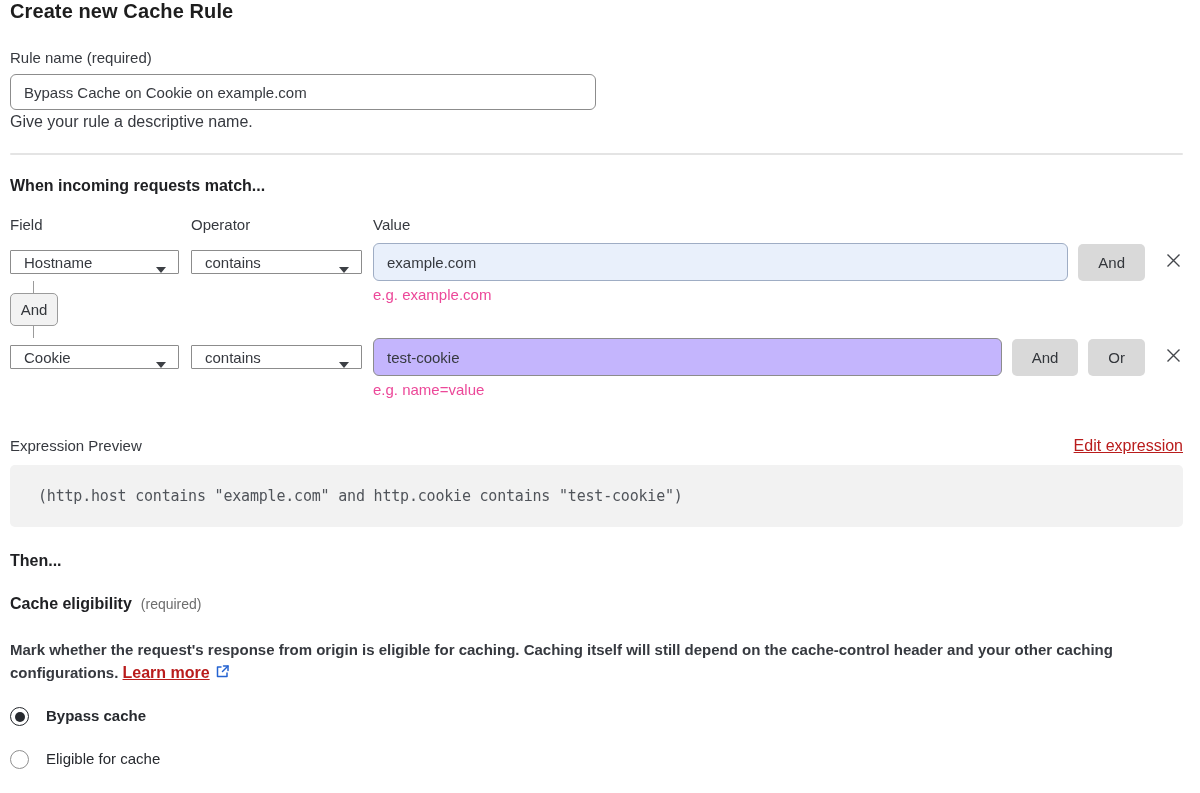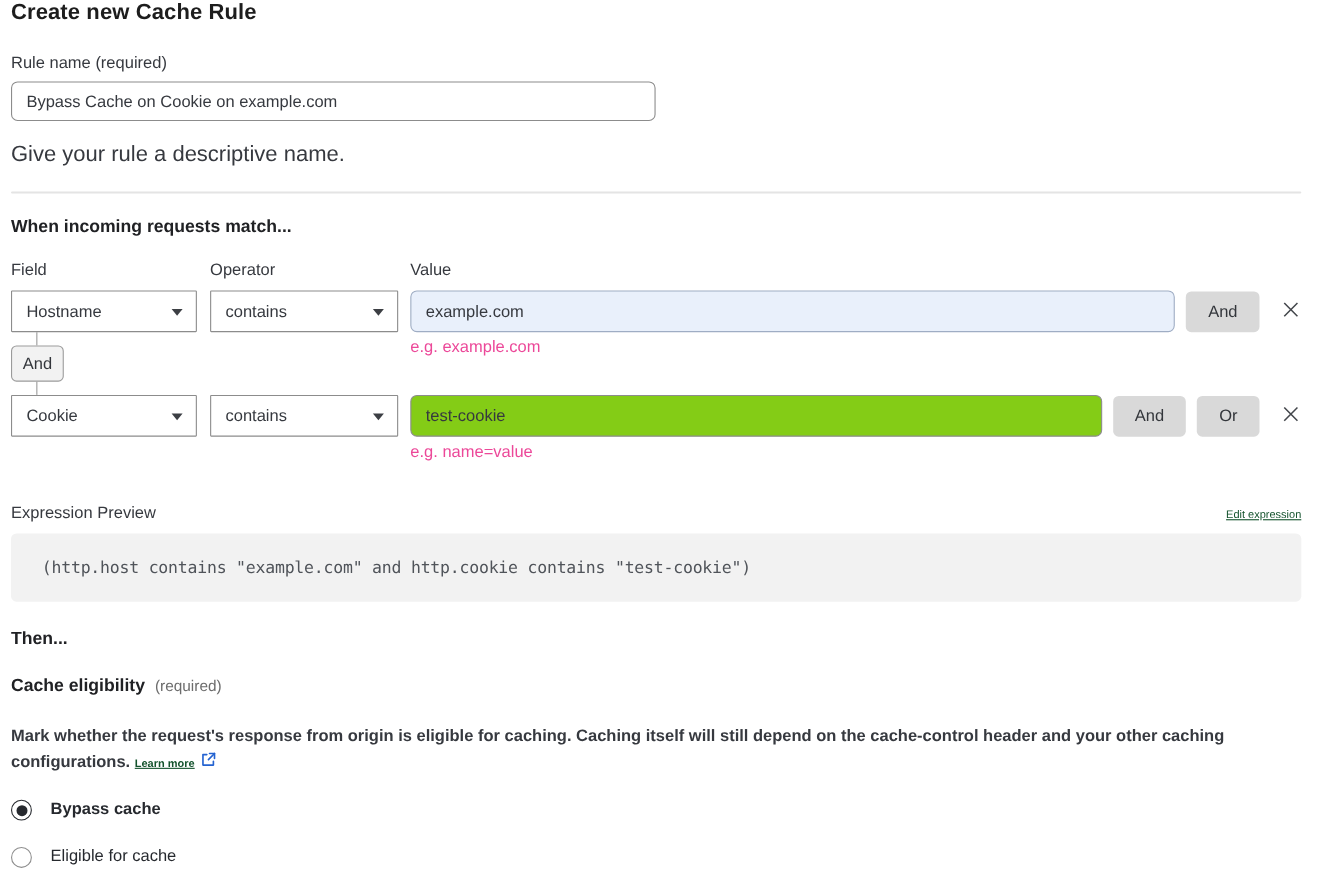--- a/index.html
+++ b/index.html
@@ -22,57 +22,57 @@
   .field-label { margin-top: 26px; font-size: 15px; color: #36393f; }
 
   .text-input {
     display: block; margin-top: 8px;
     width: 586px; height: 36px;
     border: 1px solid #8c8c8c; border-radius: 6px;
     padding: 0 13px; font-size: 15px; color: #36393f;
     font-family: "Liberation Sans", sans-serif;
     background: #fff; outline: none;
   }
-  .help-text { margin-top: 19px; font-size: 20px; color: #36393f; }
+  .help-text { margin-top: 3px; font-size: 16px; color: #36393f; }
 
   .divider { margin-top: 22px; height: 2px; background: #e4e4e4; border-radius: 1px; }
 
   .section-heading {
     margin-top: 22px; font-size: 16px; font-weight: 700; color: #202124;
   }
 
   
   .cond-labels { margin-top: 21px; display: flex; font-size: 15px; color: #36393f; }
   .cond-labels .col-field { width: 181px; }
   .cond-labels .col-operator { width: 182px; }
   .cond-labels .col-value { flex: 1; }
 
   .cond-row { margin-top: 10px; display: flex; align-items: center; }
   .select {
-    position: relative; height: 38px;
+    position: relative; height: 24px;
     border: 1px solid #8c8c8c; border-radius: 1px; background: #fff;
     display: flex; align-items: center;
     padding: 0 30px 0 13px; cursor: pointer;
     font-size: 15px; color: #36393f;
   }
   .select .caret {
     position: absolute; right: 12px; top: 16px;
     width: 0; height: 0;
     border-left: 5px solid transparent; border-right: 5px solid transparent;
     border-top: 6px solid #3c3f44;
   }
   .select.w-field { width: 169px; margin-right: 12px; }
   .select.w-operator { width: 171px; margin-right: 11px; }
 
   .value-input {
     flex: 1; height: 38px;
     border: 1px solid #8c8c8c; border-radius: 6px;
     padding: 0 13px; font-size: 15px; color: #36393f;
     font-family: "Liberation Sans", sans-serif;
-    background: #84cc16; outline: none; min-width: 0;
+    background: #c4b5fd; outline: none; min-width: 0;
   }
   .value-input.highlighted {
     background: #e9f0fb; border-color: #9fadc4;
   }
 
   .logic-btn {
     height: 37px; margin-left: 10px; padding: 0 20px;
     background: #d9d9d9; border: none; border-radius: 5px;
     font-size: 15px; color: #33363b; cursor: pointer;
     font-family: "Liberation Sans", sans-serif;
@@ -95,21 +95,21 @@
     width: 48px; height: 33px;
     background: #f2f2f2; border: 1px solid #9b9b9b; border-radius: 5px;
     display: flex; align-items: center; justify-content: center;
     font-size: 15px; color: #33363b; cursor: pointer;
   }
   .hint-row2 { margin-top: 5px; padding-left: 363px; }
 
   
   .expr-header { margin-top: 39px; display: flex; justify-content: space-between; align-items: baseline; }
   .expr-label { font-size: 15px; color: #36393f; }
-  .link { color: #14532d; text-decoration: underline; cursor: pointer; font-size: 10px; }
+  .link { color: #b91c1c; text-decoration: underline; cursor: pointer; font-size: 16px; }
   .code-block {
     margin-top: 10px; height: 62px; background: #f2f2f2; border-radius: 5px;
     display: flex; align-items: center; padding: 0 28px;
     font-family: "DejaVu Sans Mono", "Liberation Mono", monospace;
     font-size: 15px; color: #50545a; letter-spacing: -0.2px;
   }
 
   .then-heading { margin-top: 25px; }
 
   .subsection { margin-top: 25px; display: flex; align-items: baseline; }

